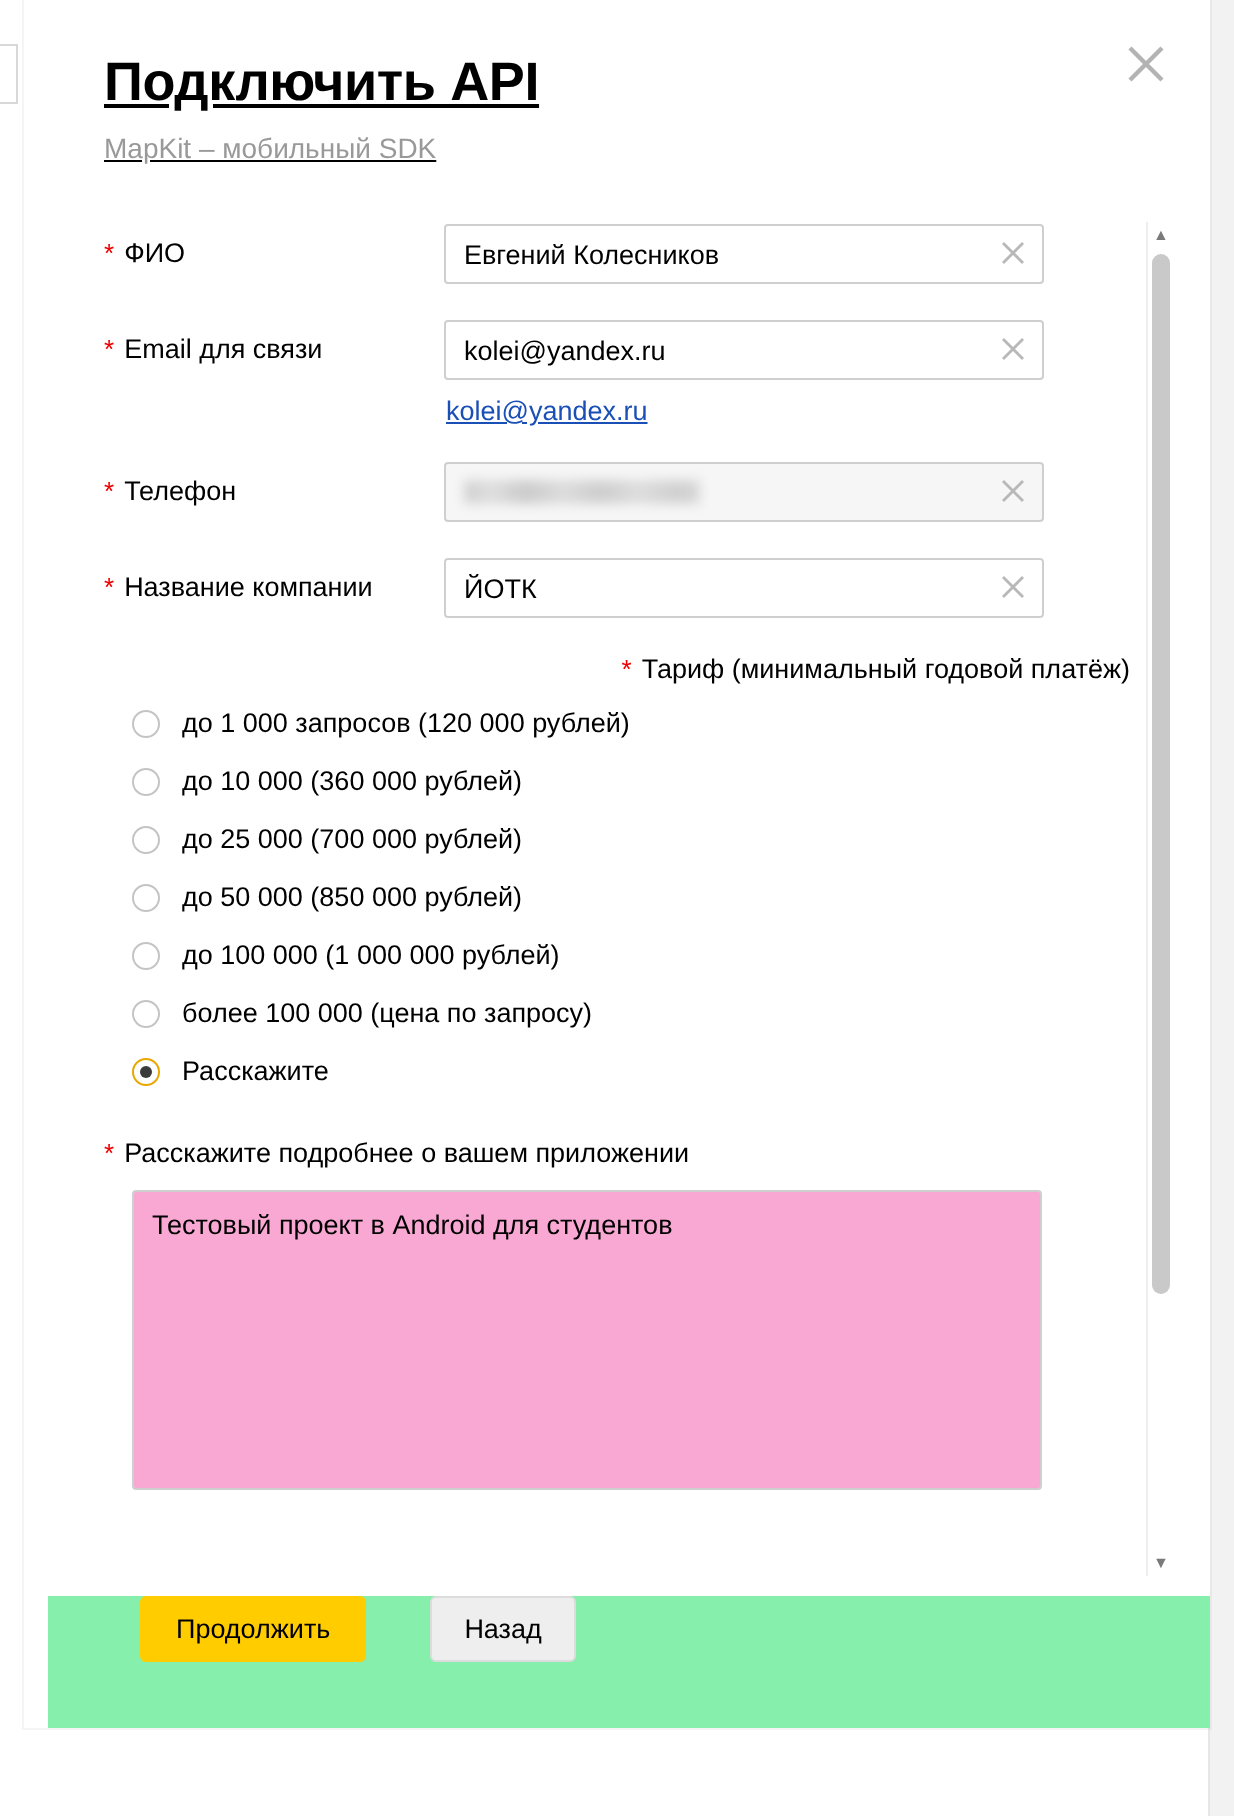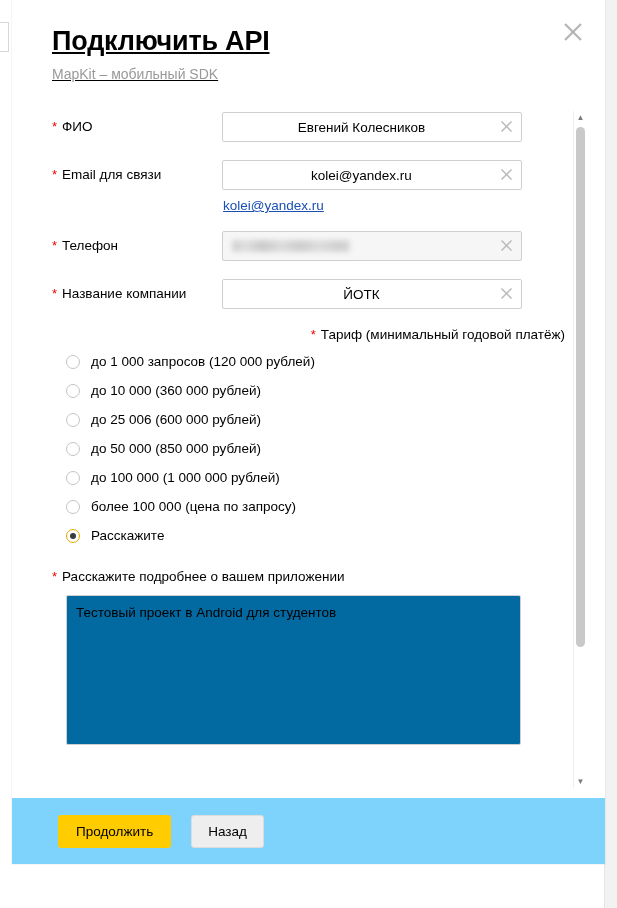--- a/index.html
+++ b/index.html
@@ -169,21 +169,20 @@
     width: 300px;
     height: 30px;
     border: 1px solid #cfcfcf;
     border-radius: 2px;
     background: #ffffff;
     font-family: "Liberation Sans", sans-serif;
     font-size: 13.5px;
     color: #000000;
     padding: 0 30px 0 9px;
     outline: none;
-    text-align: center;
   }
   .text-input::placeholder { color: #b0b0b0; }
   .clear-icon {
     position: absolute;
     right: 7px;
     top: 6px;
     width: 17px;
     height: 17px;
     color: #b8b8b8;
     cursor: pointer;
@@ -267,58 +266,58 @@
     margin: 26px 0 11px 0;
   }
   #desc-textarea {
     box-sizing: border-box;
     display: block;
     margin-left: 14px;
     width: 455px;
     height: 150px;
     border: 1px solid #cfcfcf;
     border-radius: 2px;
-    background: #0369a1;
+    background: #f9a8d4;
     font-family: "Liberation Sans", sans-serif;
     font-size: 13.5px;
     color: #000000;
     padding: 8px 9px;
     resize: none;
     outline: none;
     line-height: 1.35;
   }
 
   
   #modal-footer {
     position: absolute;
-    left: 0;
+    left: 12px;
     right: 0;
     bottom: 0;
     height: 66px;
-    background: #7dd3fc;
+    background: #86efac;
     display: flex;
-    align-items: center;
+    align-items: flex-start;
     padding-left: 46px;
     box-sizing: border-box;
   }
   #submit-button {
     height: 33px;
     padding: 0 18px;
     border: none;
     border-radius: 3px;
     background: #ffcc00;
     font-family: "Liberation Sans", sans-serif;
     font-size: 13.5px;
     color: #000000;
     cursor: pointer;
   }
   #back-button {
     height: 33px;
     padding: 0 16px;
-    margin-left: 20px;
+    margin-left: 32px;
     border: 1px solid #dcdcdc;
     border-radius: 3px;
     background: #eeeeee;
     font-family: "Liberation Sans", sans-serif;
     font-size: 13.5px;
     color: #000000;
     cursor: pointer;
   }
 </style>
 </head>
@@ -424,21 +423,21 @@
           <div class="radio-item">
             <span class="radio-mark"></span>
             <span class="radio-label">до 1 000 запросов (120 000 рублей)</span>
           </div>
           <div class="radio-item">
             <span class="radio-mark"></span>
             <span class="radio-label">до 10 000 (360 000 рублей)</span>
           </div>
           <div class="radio-item">
             <span class="radio-mark"></span>
-            <span class="radio-label">до 25 006 (600 000 рублей)</span>
+            <span class="radio-label">до 25 000 (700 000 рублей)</span>
           </div>
           <div class="radio-item">
             <span class="radio-mark"></span>
             <span class="radio-label">до 50 000 (850 000 рублей)</span>
           </div>
           <div class="radio-item">
             <span class="radio-mark"></span>
             <span class="radio-label">до 100 000 (1 000 000 рублей)</span>
           </div>
           <div class="radio-item">

